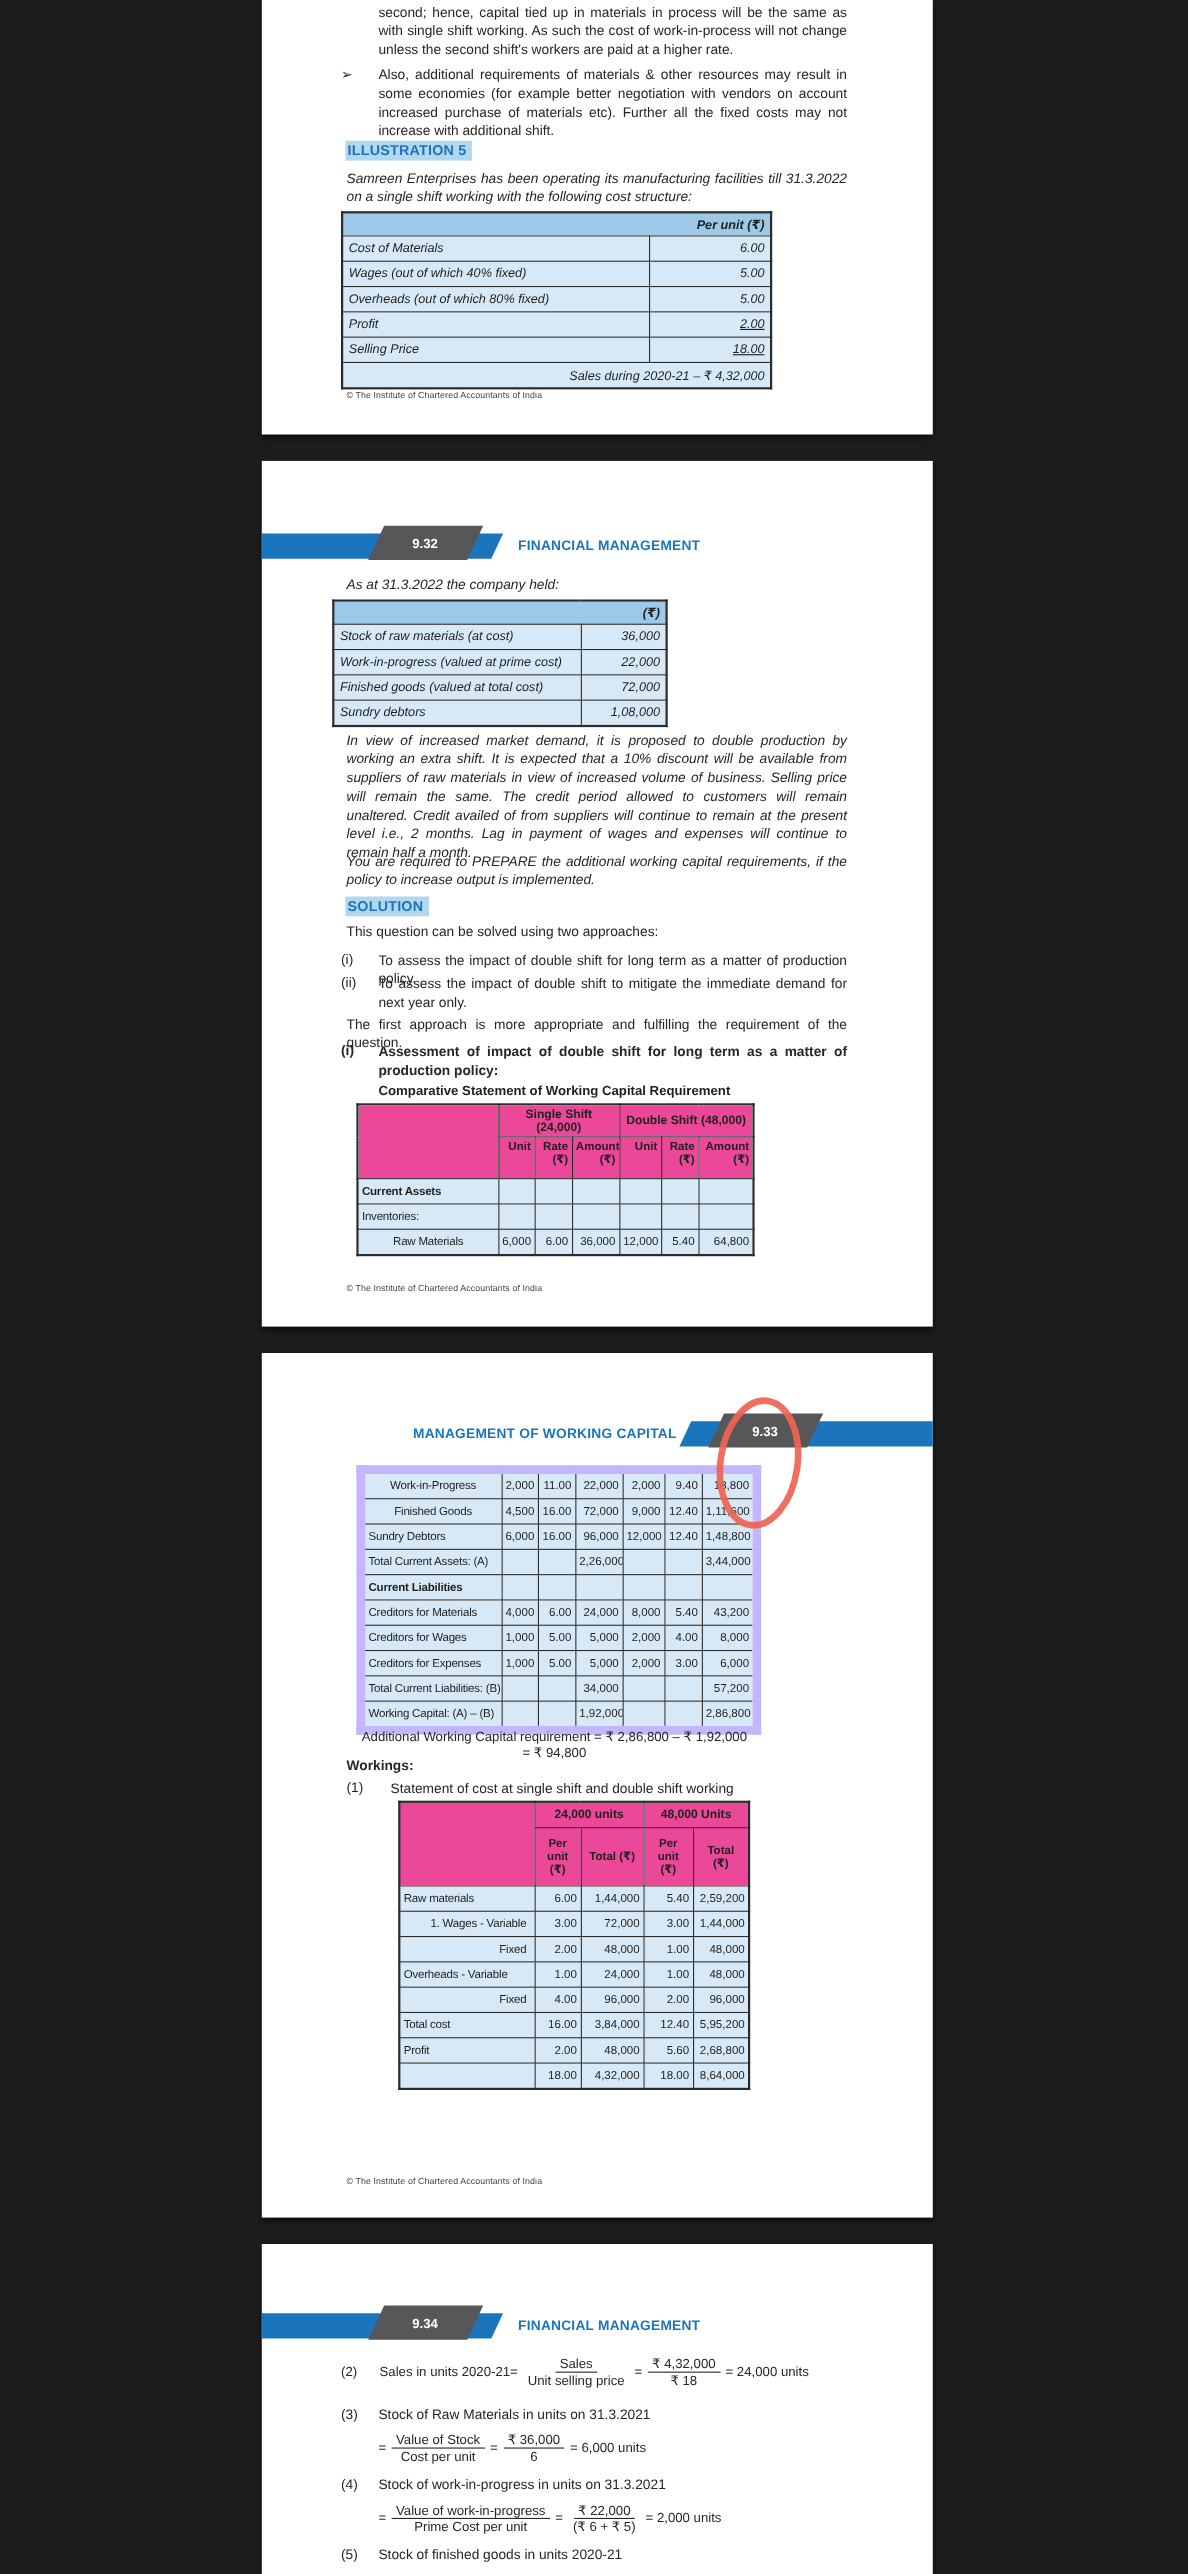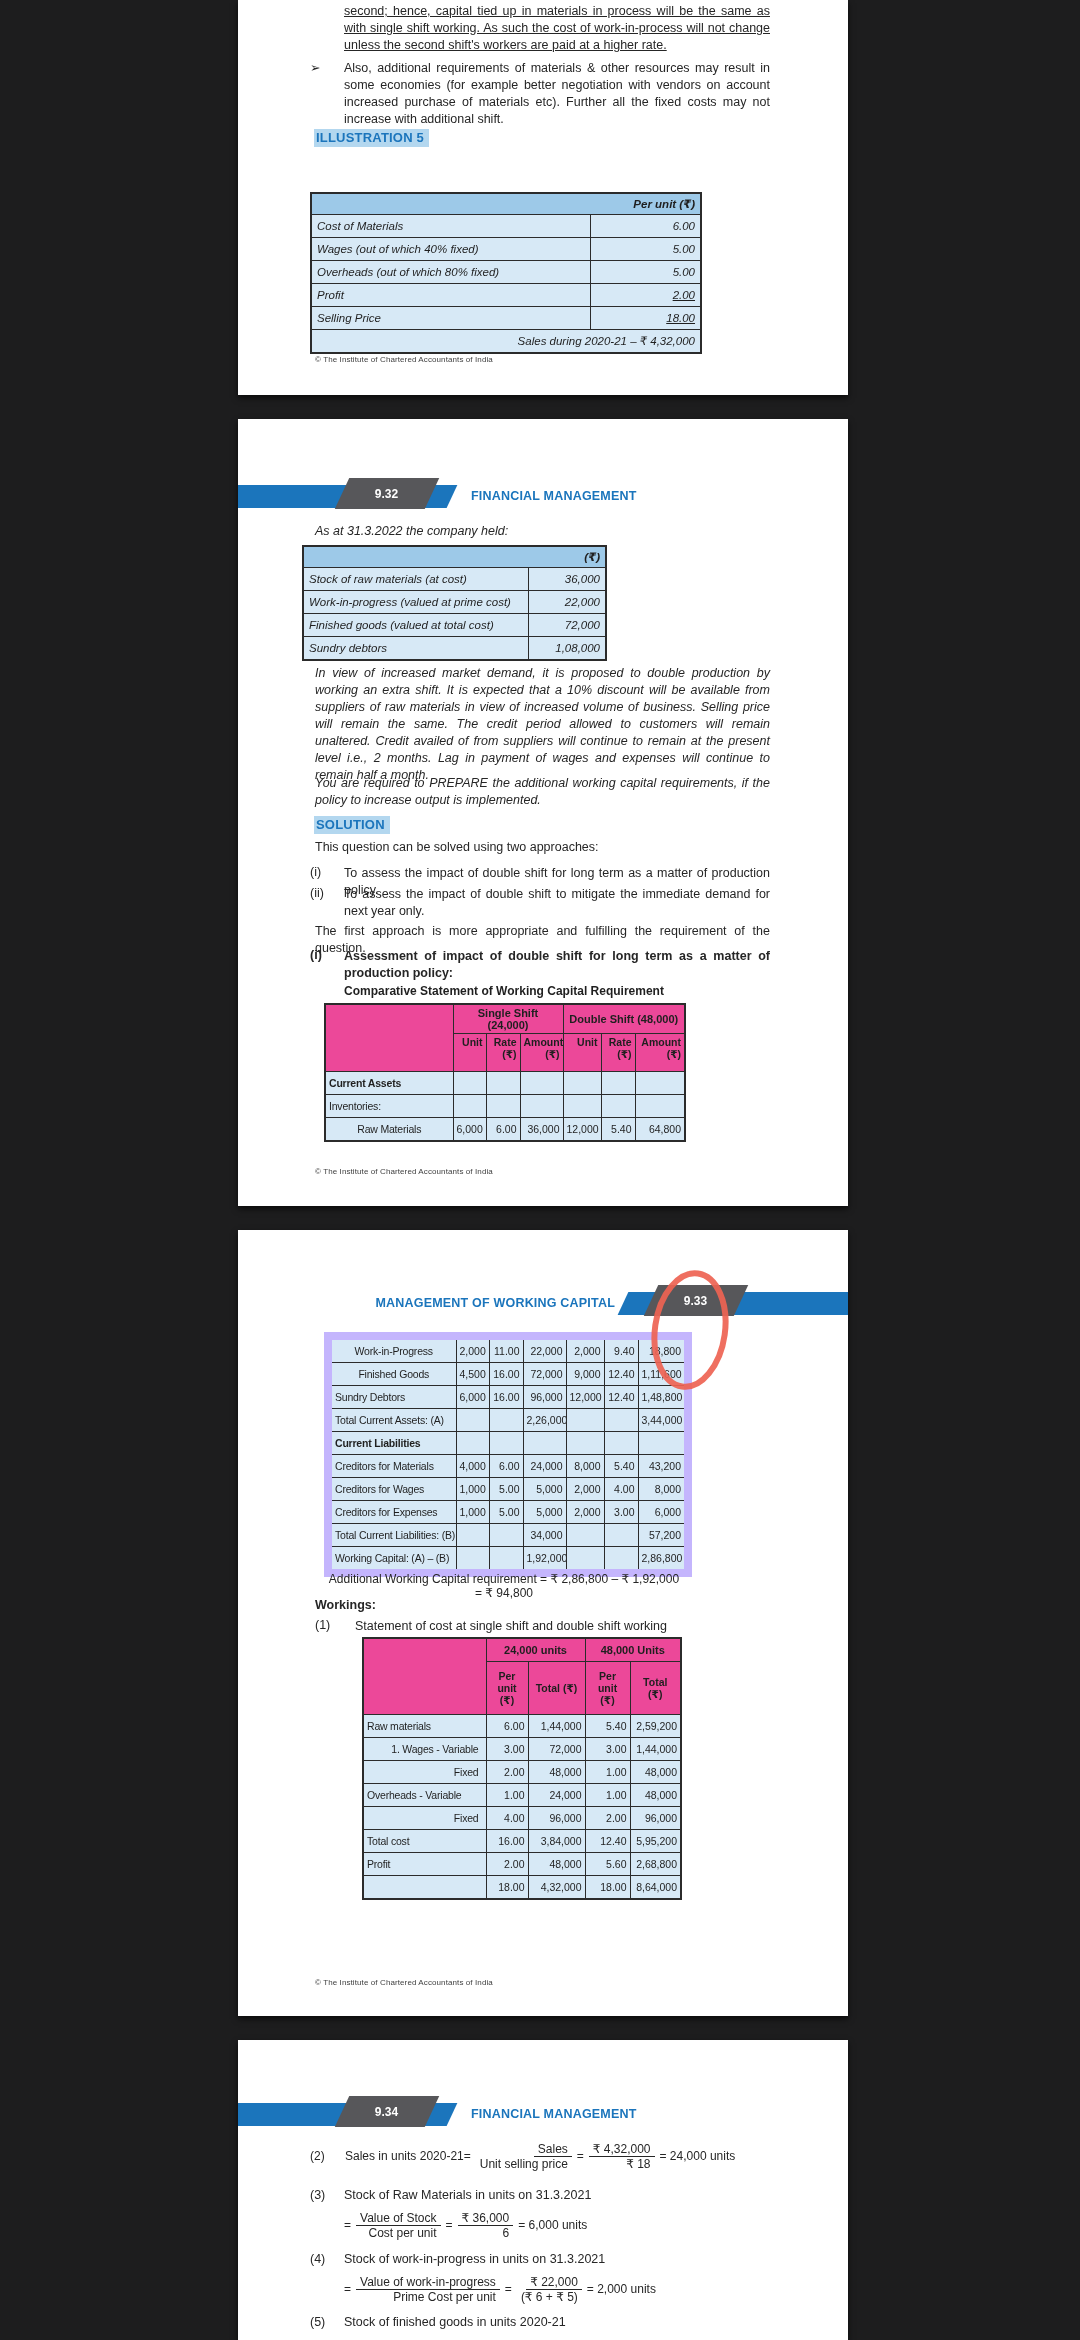--- a/index.html
+++ b/index.html
@@ -47,42 +47,43 @@
   .stable tr.b td:first-child{font-weight:bold;}
   .stable tr.ctr td:first-child{text-align:center;}
   .stable tr.r td:first-child{text-align:right;padding-right:7px;}
   .h1row th{font-size:11px;text-align:center;}
   .h2row th{text-align:right;vertical-align:top;}
   .wtable th{text-align:center;}
   .wtable .h2row th{text-align:center;vertical-align:middle;}
 
   
   .formula{display:flex;align-items:center;gap:5px;font-size:12px;color:#262626;}
-  .frac{display:inline-flex;flex-direction:column;align-items:flex-end;line-height:14px;}
+  .frac{display:inline-flex;flex-direction:column;align-items:center;line-height:14px;}
   .frac .top{border-bottom:1px solid #262626;padding:0 4px;}
   .frac .bot{padding:0 4px;}
   .fheading{font-size:12.5px;color:#262626;}
 
   
   #circle-annotation{position:absolute;pointer-events:none;}
 </style>
 </head>
 <body>
 
 <div id="screen">
 
   <div class="page" id="page1">
-    <div class="abs para" style="left:106px;top:3px;width:426px;text-decoration:underline;">second; hence, capital tied up in materials in process will be the same as with single shift working.  As such the cost of work-in-process will not change unless the second shift's workers are paid at a higher rate.</div>
+    <div class="abs para" style="left:106px;top:3px;width:426px;">second; hence, capital tied up in materials in process will be the same as with single shift working.  As such the cost of work-in-process will not change unless the second shift's workers are paid at a higher rate.</div>
     <div class="abs listnum" style="left:72px;top:60px;">➢</div>
     <div class="abs para" style="left:106px;top:60px;width:426px;">Also, additional requirements of materials &amp; other resources may result in some economies (for example better negotiation with vendors on account increased purchase of materials etc). Further all the fixed costs may not increase with additional shift.</div>
 
     <div class="abs" style="left:76px;top:128px;">
       <span class="hl-label">ILLUSTRATION 5</span>
     </div>
 
+    <div class="abs para ital" style="left:77px;top:154px;width:455px;">Samreen Enterprises has been operating its manufacturing facilities till 31.3.2022 on a single shift working with the following cost structure:</div>
 
     <table class="qtable abs" style="left:72px;top:192px;width:390px;border:2px solid #2b2b2b;">
       <colgroup>
           <col style="width:279px">
           <col style="width:111px">
         </colgroup>
       <tbody>
           <tr>
             <th colspan="2">Per unit (₹)</th>
           </tr>

